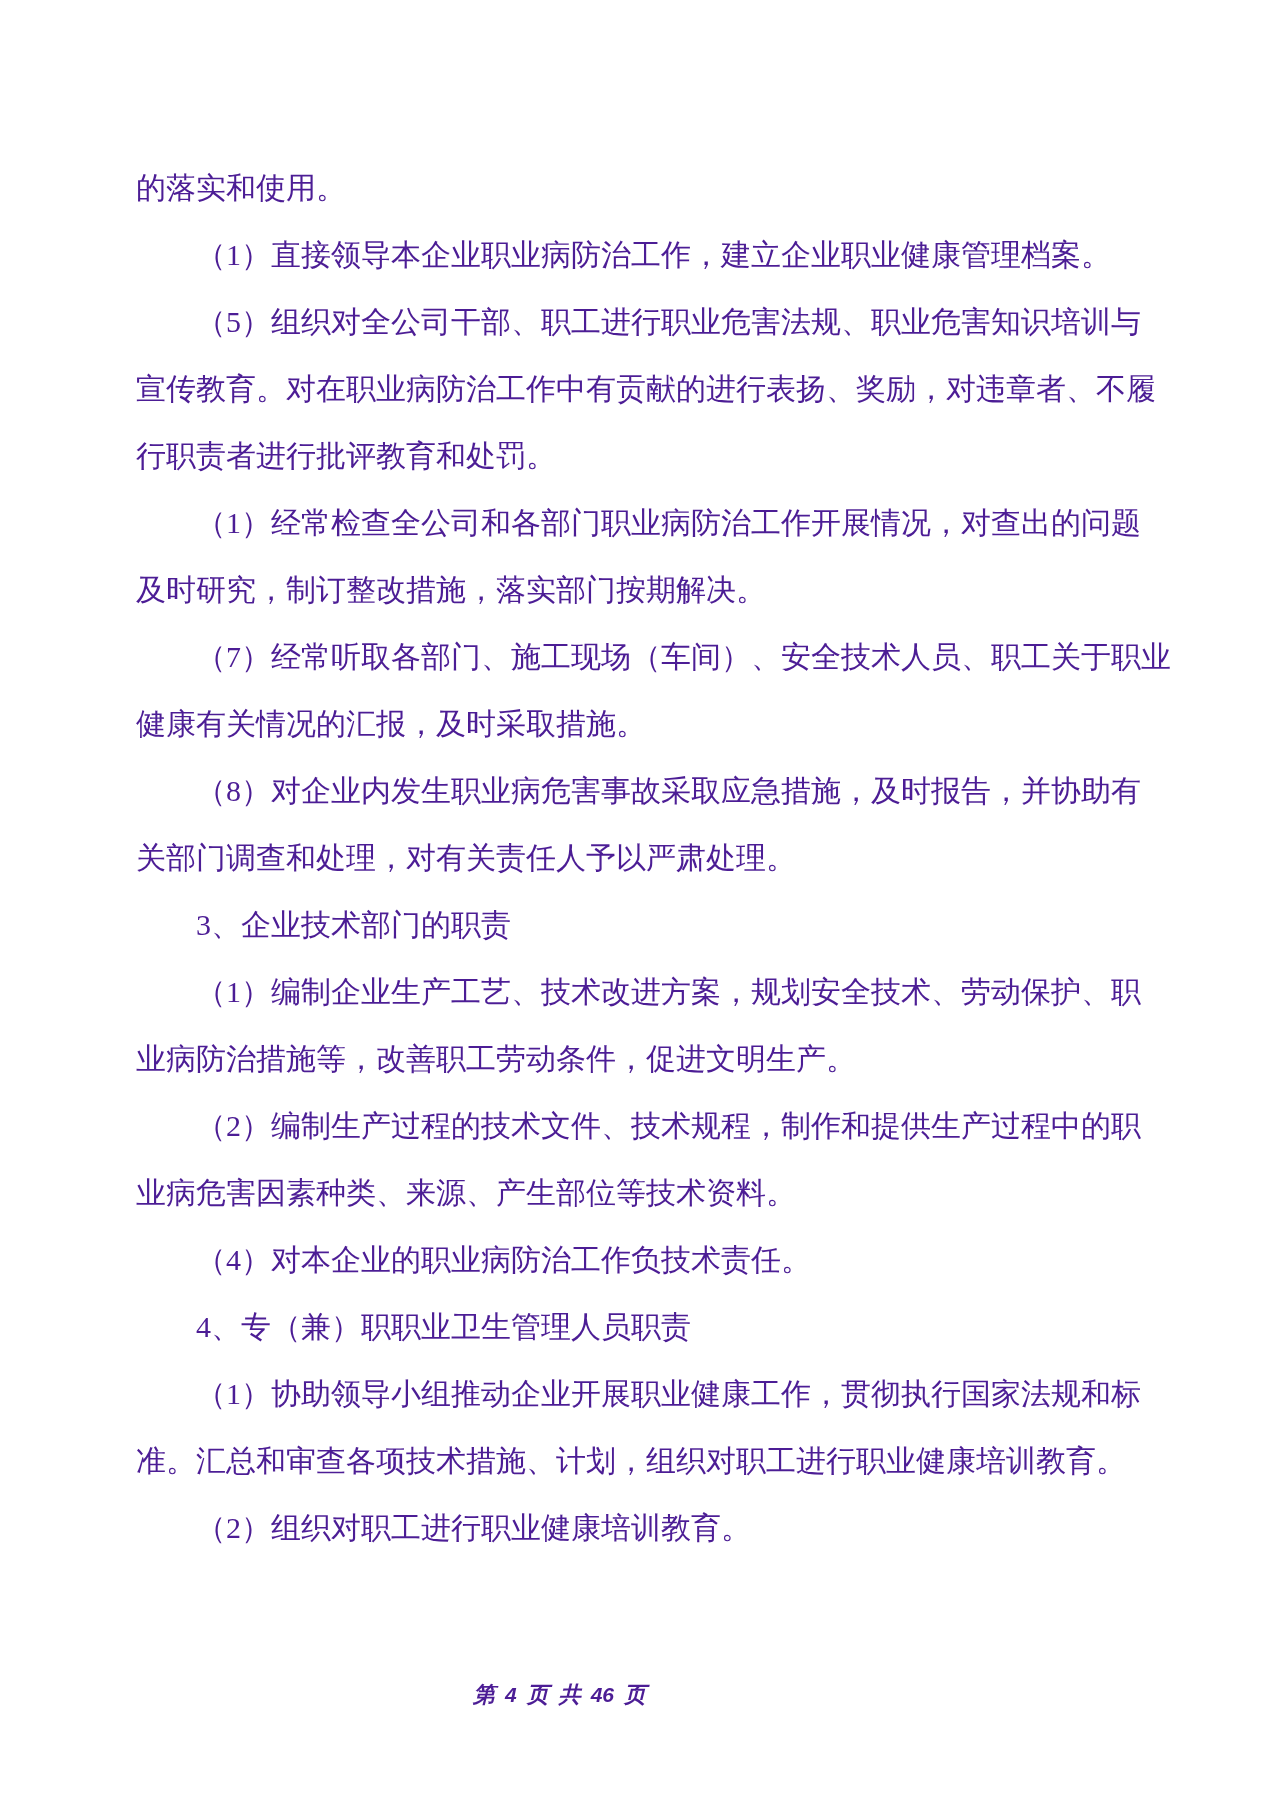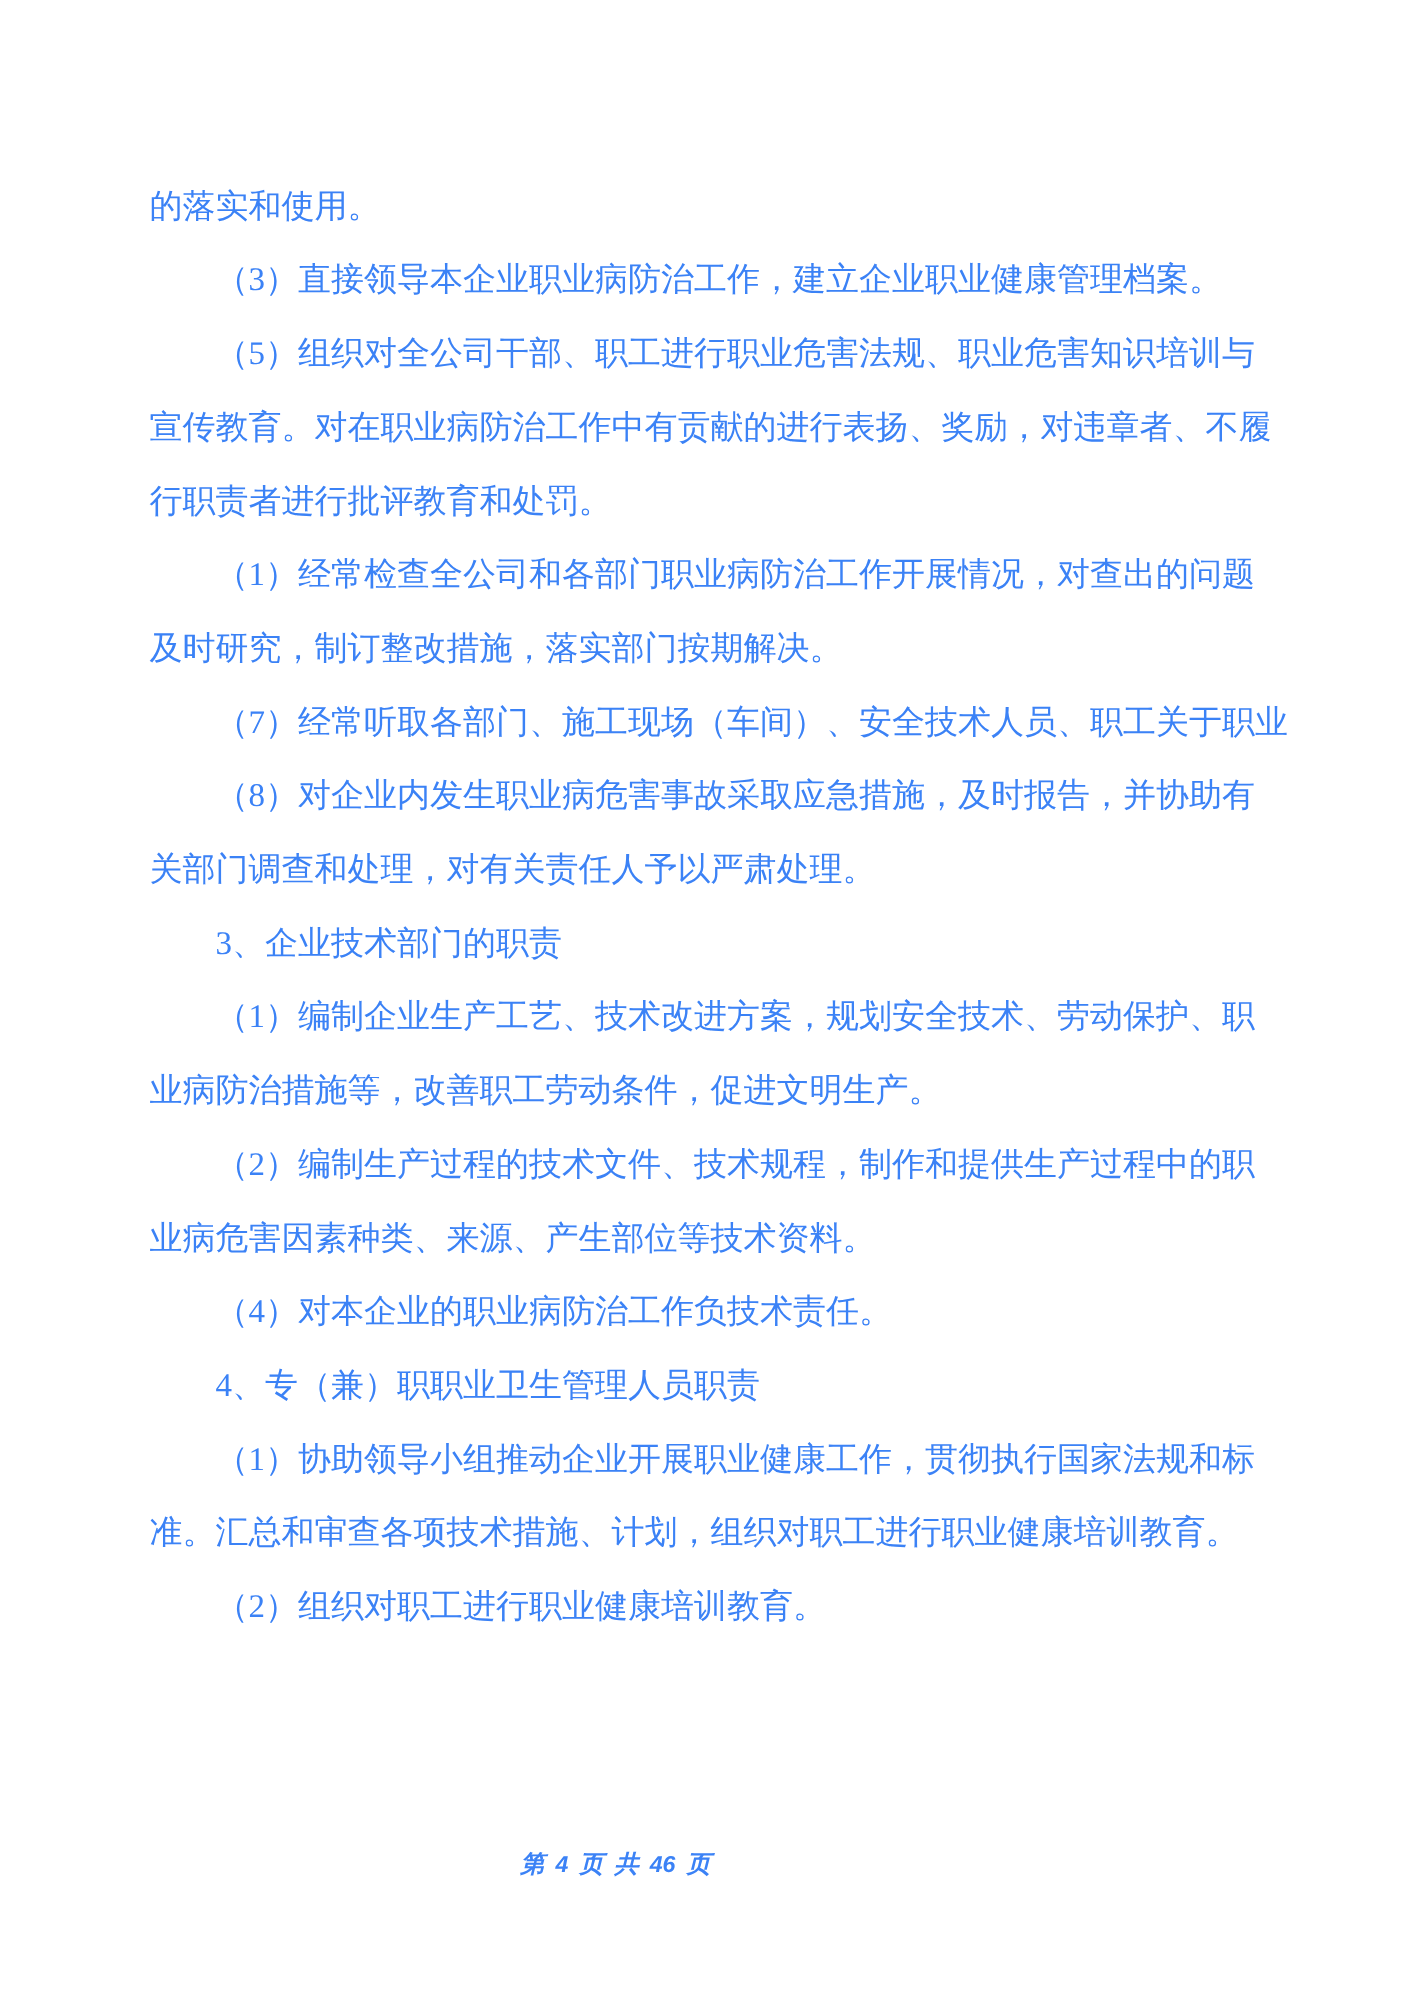--- a/index.html
+++ b/index.html
@@ -7,21 +7,21 @@
     padding: 0;
     background: #ffffff;
   }
   .page {
     position: relative;
     width: 1280px;
     height: 1810px;
     background: #ffffff;
     overflow: hidden;
     font-family: "Liberation Serif", "DejaVu Serif", serif;
-    color: #3b82f6;
+    color: #4c1d95;
   }
   .doc-body {
     position: absolute;
     left: 136px;
     top: 154px;
     width: 1020px;
     font-size: 30px;
   }
   .line {
     height: 67px;
@@ -52,27 +52,28 @@
   }
 </style>
 </head>
 <body>
 
 <div class="page">
 
   <div class="doc-body">
 
   <div class="line">的落实和使用。</div>
-      <div class="line para-start">（3）直接领导本企业职业病防治工作，建立企业职业健康管理档案。</div>
+      <div class="line para-start">（1）直接领导本企业职业病防治工作，建立企业职业健康管理档案。</div>
       <div class="line para-start">（5）组织对全公司干部、职工进行职业危害法规、职业危害知识培训与</div>
       <div class="line">宣传教育。对在职业病防治工作中有贡献的进行表扬、奖励，对违章者、不履</div>
       <div class="line">行职责者进行批评教育和处罚。</div>
       <div class="line para-start">（1）经常检查全公司和各部门职业病防治工作开展情况，对查出的问题</div>
       <div class="line">及时研究，制订整改措施，落实部门按期解决。</div>
       <div class="line para-start">（7）经常听取各部门、施工现场（车间）、安全技术人员、职工关于职业</div>
+      <div class="line">健康有关情况的汇报，及时采取措施。</div>
       <div class="line para-start">（8）对企业内发生职业病危害事故采取应急措施，及时报告，并协助有</div>
       <div class="line">关部门调查和处理，对有关责任人予以严肃处理。</div>
       <div class="line para-start">3、企业技术部门的职责</div>
       <div class="line para-start">（1）编制企业生产工艺、技术改进方案，规划安全技术、劳动保护、职</div>
       <div class="line">业病防治措施等，改善职工劳动条件，促进文明生产。</div>
       <div class="line para-start">（2）编制生产过程的技术文件、技术规程，制作和提供生产过程中的职</div>
       <div class="line">业病危害因素种类、来源、产生部位等技术资料。</div>
       <div class="line para-start">（4）对本企业的职业病防治工作负技术责任。</div>
       <div class="line para-start">4、专（兼）职职业卫生管理人员职责</div>
       <div class="line para-start">（1）协助领导小组推动企业开展职业健康工作，贯彻执行国家法规和标</div>

